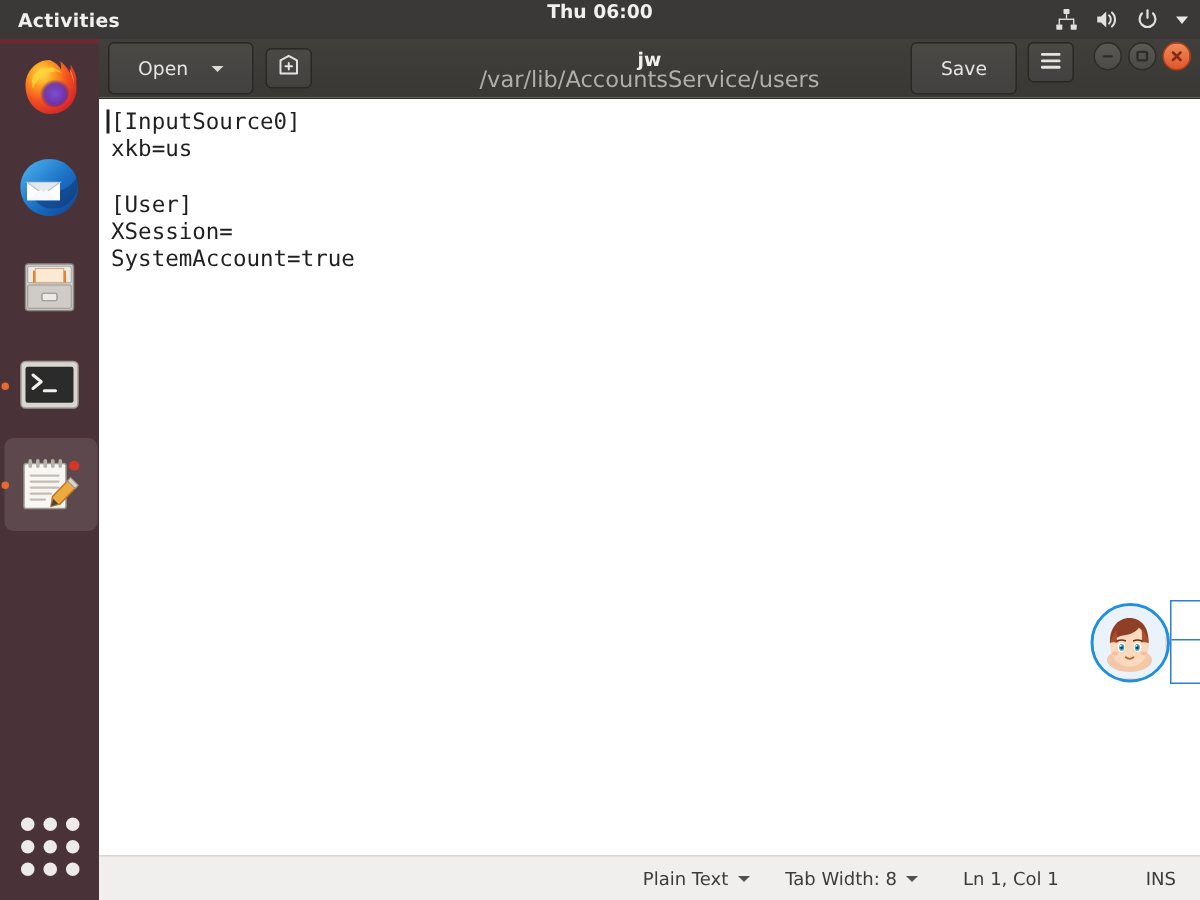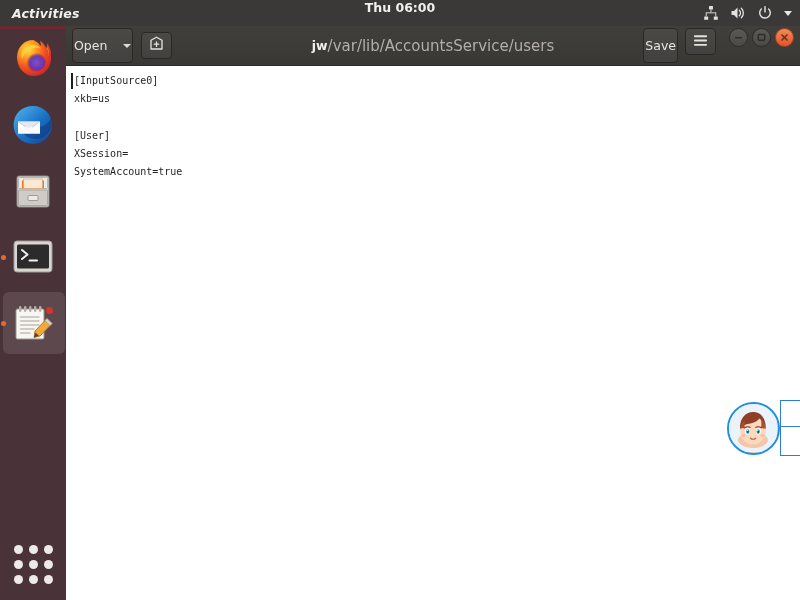--- a/index.html
+++ b/index.html
@@ -14,21 +14,21 @@
   
   #topbar {
     position: absolute; left: 0; top: 0; width: 800px; height: 26px;
     background: #3a3937;
     display: flex; align-items: center;
     color: #e8e6e3; font-size: 12.5px; font-weight: bold;
     z-index: 30;
   }
   .tb-activities {
     padding: 0 10px 0 12px; height: 26px; display: flex; align-items: center;
-    color: #f2f0ee; letter-spacing: .2px; font-style: italic;
+    color: #f2f0ee; letter-spacing: .2px;
   }
   .tb-app {
     display: flex; align-items: center; gap: 6px;
     padding: 0 8px; height: 26px; color: #f2f0ee;
   }
   .tb-app-icon {
     width: 16px; height: 16px; position: relative; display: inline-block;
   }
   .tb-clock {
     position: absolute; left: 0; right: 0; top: 0; height: 26px;
@@ -90,35 +90,35 @@
     height: 40px; flex: 0 0 40px; position: relative;
     background: linear-gradient(#403f3b, #393834);
     border-bottom: 1px solid #2b2a27;
     display: flex; align-items: center; padding: 0 6px;
   }
   .hb-btn {
     height: 35px; border: 1px solid #292825; border-radius: 4px;
     background: linear-gradient(#4b4945, #434140);
     color: #e6e4e1; font-size: 12.5px;
     display: flex; align-items: center; gap: 16px;
-    padding: 0 1px; cursor: default; white-space: nowrap;
+    padding: 0 19px; cursor: default; white-space: nowrap;
   }
   .hb-btn .arr {
     width: 0; height: 0; border-left: 4px solid transparent;
     border-right: 4px solid transparent; border-top: 4.5px solid #ddd9d4;
   }
   .hb-icon-btn {
     width: 31px; height: 27px; border: 1px solid #292825; border-radius: 4px;
     background: linear-gradient(#4b4945, #434140);
     display: flex; align-items: center; justify-content: center;
     margin-left: 8px;
   }
   .hb-title {
     position: absolute; left: 0; right: 0; top: 0; height: 40px;
-    display: flex; flex-direction: row; align-items: center; justify-content: center;
+    display: flex; flex-direction: column; align-items: center; justify-content: center;
     pointer-events: none;
   }
   .hb-title .t1 { color: #f2efec; font-size: 12.5px; font-weight: bold; line-height: 14px; }
   .hb-title .t2 { color: #b3aeaa; font-size: 15px; line-height: 13px; }
   .hb-right {
     margin-left: auto; display: flex; align-items: flex-start; gap: 7px; z-index: 3;
   }
   .wctl { display: flex; align-items: center; gap: 4px; margin-left: 6px; }
   .wbtn {
     width: 19px; height: 19px; border-radius: 50%;
@@ -129,21 +129,21 @@
   .wbtn.close { background: linear-gradient(#f08b5a, #e0562a); border-color: #b23f1c; }
   .wbtn .g { display: block; }
 
   
   #editor {
     flex: 1 1 auto; background: #ffffff; position: relative; overflow: hidden;
     padding: 6px 0 0 6px;
   }
   #code {
     font-family: "DejaVu Sans Mono", "Liberation Mono", monospace;
-    font-size: 10px; line-height: 18.3px; color: #1f1f1f;
+    font-size: 15px; line-height: 18.3px; color: #1f1f1f;
     white-space: pre; position: relative; padding-left: 2px;
   }
   #caret {
     position: absolute; left: 5px; top: 7px; width: 1.5px; height: 16px;
     background: #1f1f1f;
   }
 
   
   #statusbar {
     flex: 0 0 30px; height: 30px; background: #f1efee;
@@ -415,20 +415,35 @@
     <div id="editor">
       <div id="caret"></div>
       <div id="code">[InputSource0]
 xkb=us
 
 [User]
 XSession=
 SystemAccount=true</div>
     </div>
 
+    <div id="statusbar">
+      <div class="sb-item">
+        <span>Plain Text</span>
+        <span class="arr"></span>
+      </div>
+      <div class="sb-item">
+        <span>Tab Width: 8</span>
+        <span class="arr"></span>
+      </div>
+      <div class="sb-pos">
+        <span class="lbl">Ln 1, Col 1</span>
+        <span class="arr"></span>
+      </div>
+      <div class="sb-ins">INS</div>
+    </div>
   </div>
 
   <div id="ime">
 
     <div id="ime-panel">
       <div id="ime-top">
         
       </div>
       <div id="ime-bot">中</div>
     </div>

